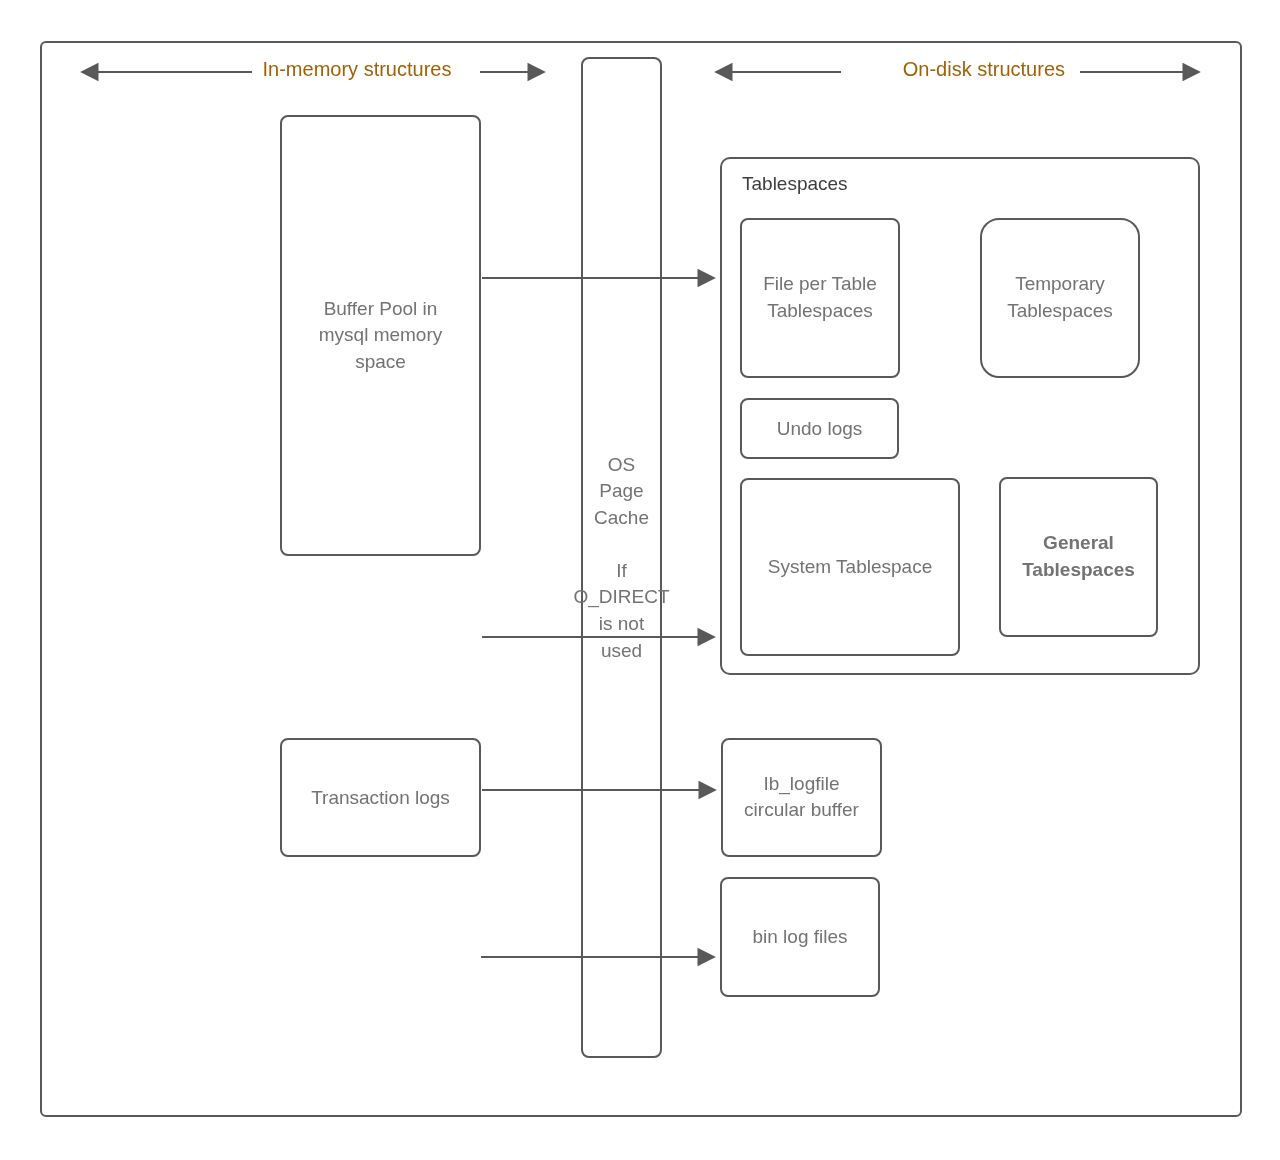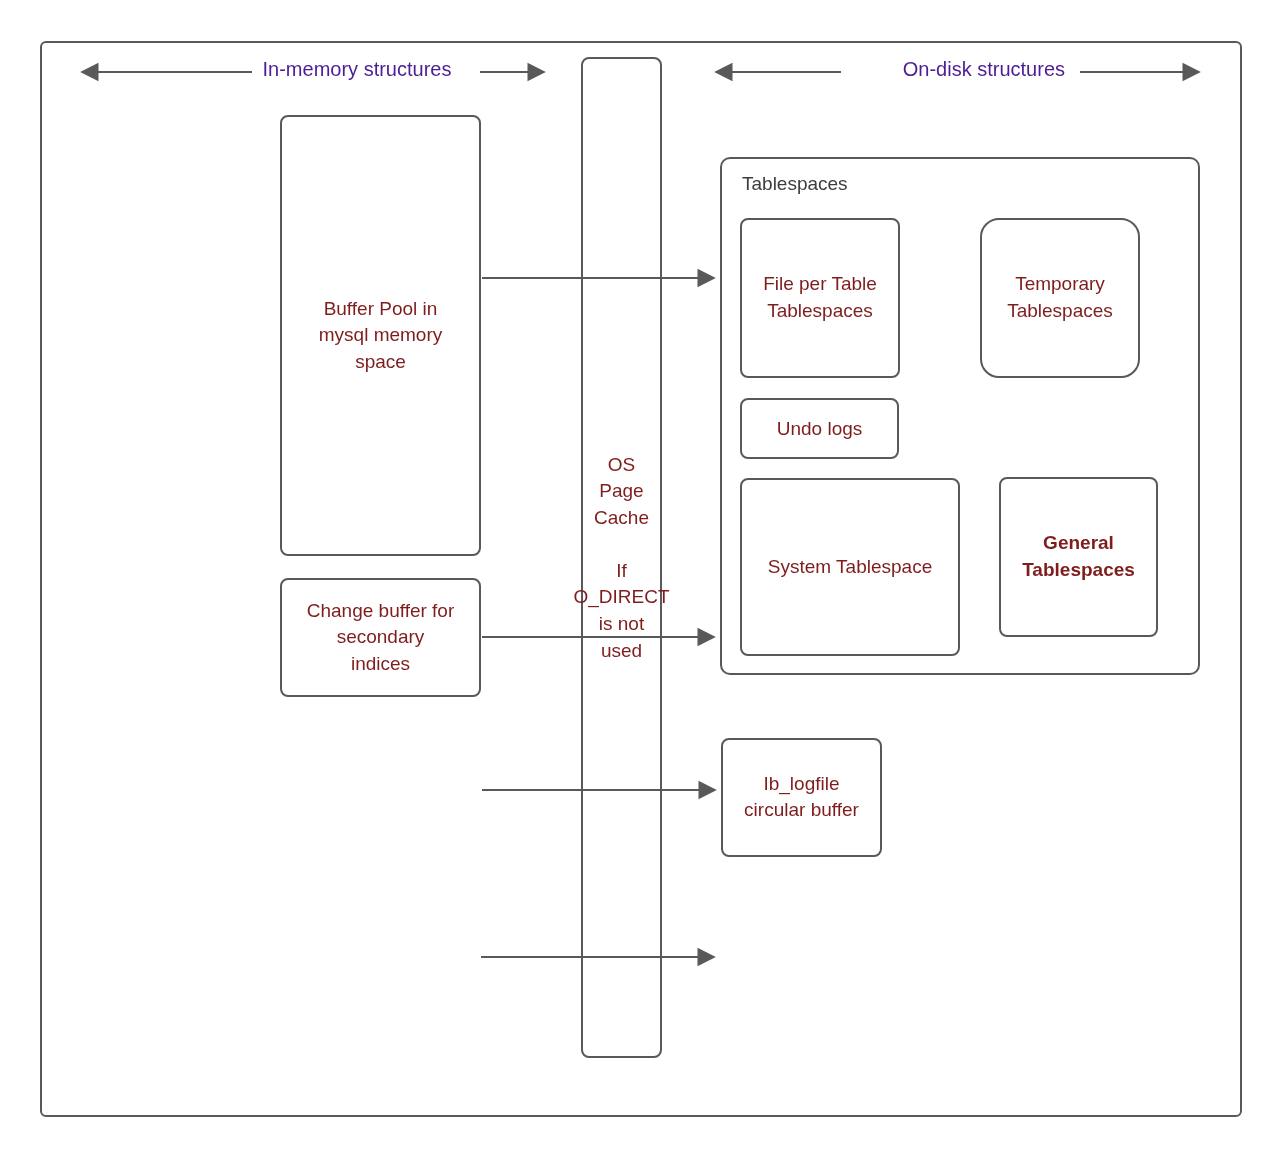--- a/index.html
+++ b/index.html
@@ -21,36 +21,36 @@
   }
   .rect .box-text {
     position: absolute;
     left: 50%;
     top: 50%;
     transform: translate(-50%, -50%);
     white-space: pre;
     text-align: center;
     font-size: 19px;
     line-height: 1.4;
-    color: #7f1d1d;
+    color: #737373;
   }
   #outer-border { border-radius: 6px; background: transparent; }
   #tablespaces-group { border-radius: 10px; background: transparent; }
   .group-label {
     position: absolute;
     left: 20px;
     top: 14px;
     font-size: 19px;
     color: #3d3d3d;
     white-space: pre;
   }
   .zone-label {
     position: absolute;
     font-size: 20px;
-    color: #4c1d95;
+    color: #a16207;
     text-align: center;
     white-space: pre;
   }
   #arrow-layer {
     position: absolute;
     left: 0; top: 0;
     width: 1280px; height: 1160px;
     pointer-events: none;
   }
 </style>
@@ -64,26 +64,24 @@
   <div class="zone-label" style="left:252px; top:58px; width:210px;">In-memory structures</div>
   <div class="zone-label" style="left:855px; top:58px; width:210px;text-align:right;">On-disk structures</div>
 
 
   <div class="rect" style="left:280px; top:115px; width:201px; height:441px;">
     <span class="box-text">Buffer Pool in
 mysql memory
 space</span>
   </div>
 
-  <div class="rect" style="left:280px; top:578px; width:201px; height:119px;">
-    <span class="box-text">Change buffer for
-secondary
-indices</span>
+
+  <div class="rect" style="left:280px; top:738px; width:201px; height:119px;">
+    <span class="box-text">Transaction logs</span>
   </div>
-
 
 
   <div class="rect" style="left:581px; top:57px; width:81px; height:1001px;">
     <span class="box-text">OS
 Page
 Cache
 
 If
 O_DIRECT
 is not
@@ -115,20 +113,23 @@
       <span class="box-text">General
 Tablespaces</span>
     </div>
   </div>
 
   <div class="rect" style="left:721px; top:738px; width:161px; height:119px;">
     <span class="box-text">Ib_logfile
 circular buffer</span>
   </div>
 
+  <div class="rect" style="left:720px; top:877px; width:160px; height:120px;">
+    <span class="box-text">bin log files</span>
+  </div>
 
   <svg id="arrow-layer" viewBox="0 0 1280 1160" xmlns="http://www.w3.org/2000/svg">
     <defs>
       <marker id="arrowhead" viewBox="0 0 12 12" markerWidth="11" markerHeight="11" refX="10" refY="6" orient="auto" markerUnits="strokeWidth">
         <path d="M1,1 L11,6 L1,11 z" fill="#595959"></path>
       </marker>
     </defs>
     <g stroke="#595959" stroke-width="2">
       <line x1="252" y1="72" x2="82" y2="72" marker-end="url(#arrowhead)"></line>
       <line x1="480" y1="72" x2="544" y2="72" marker-end="url(#arrowhead)"></line>

